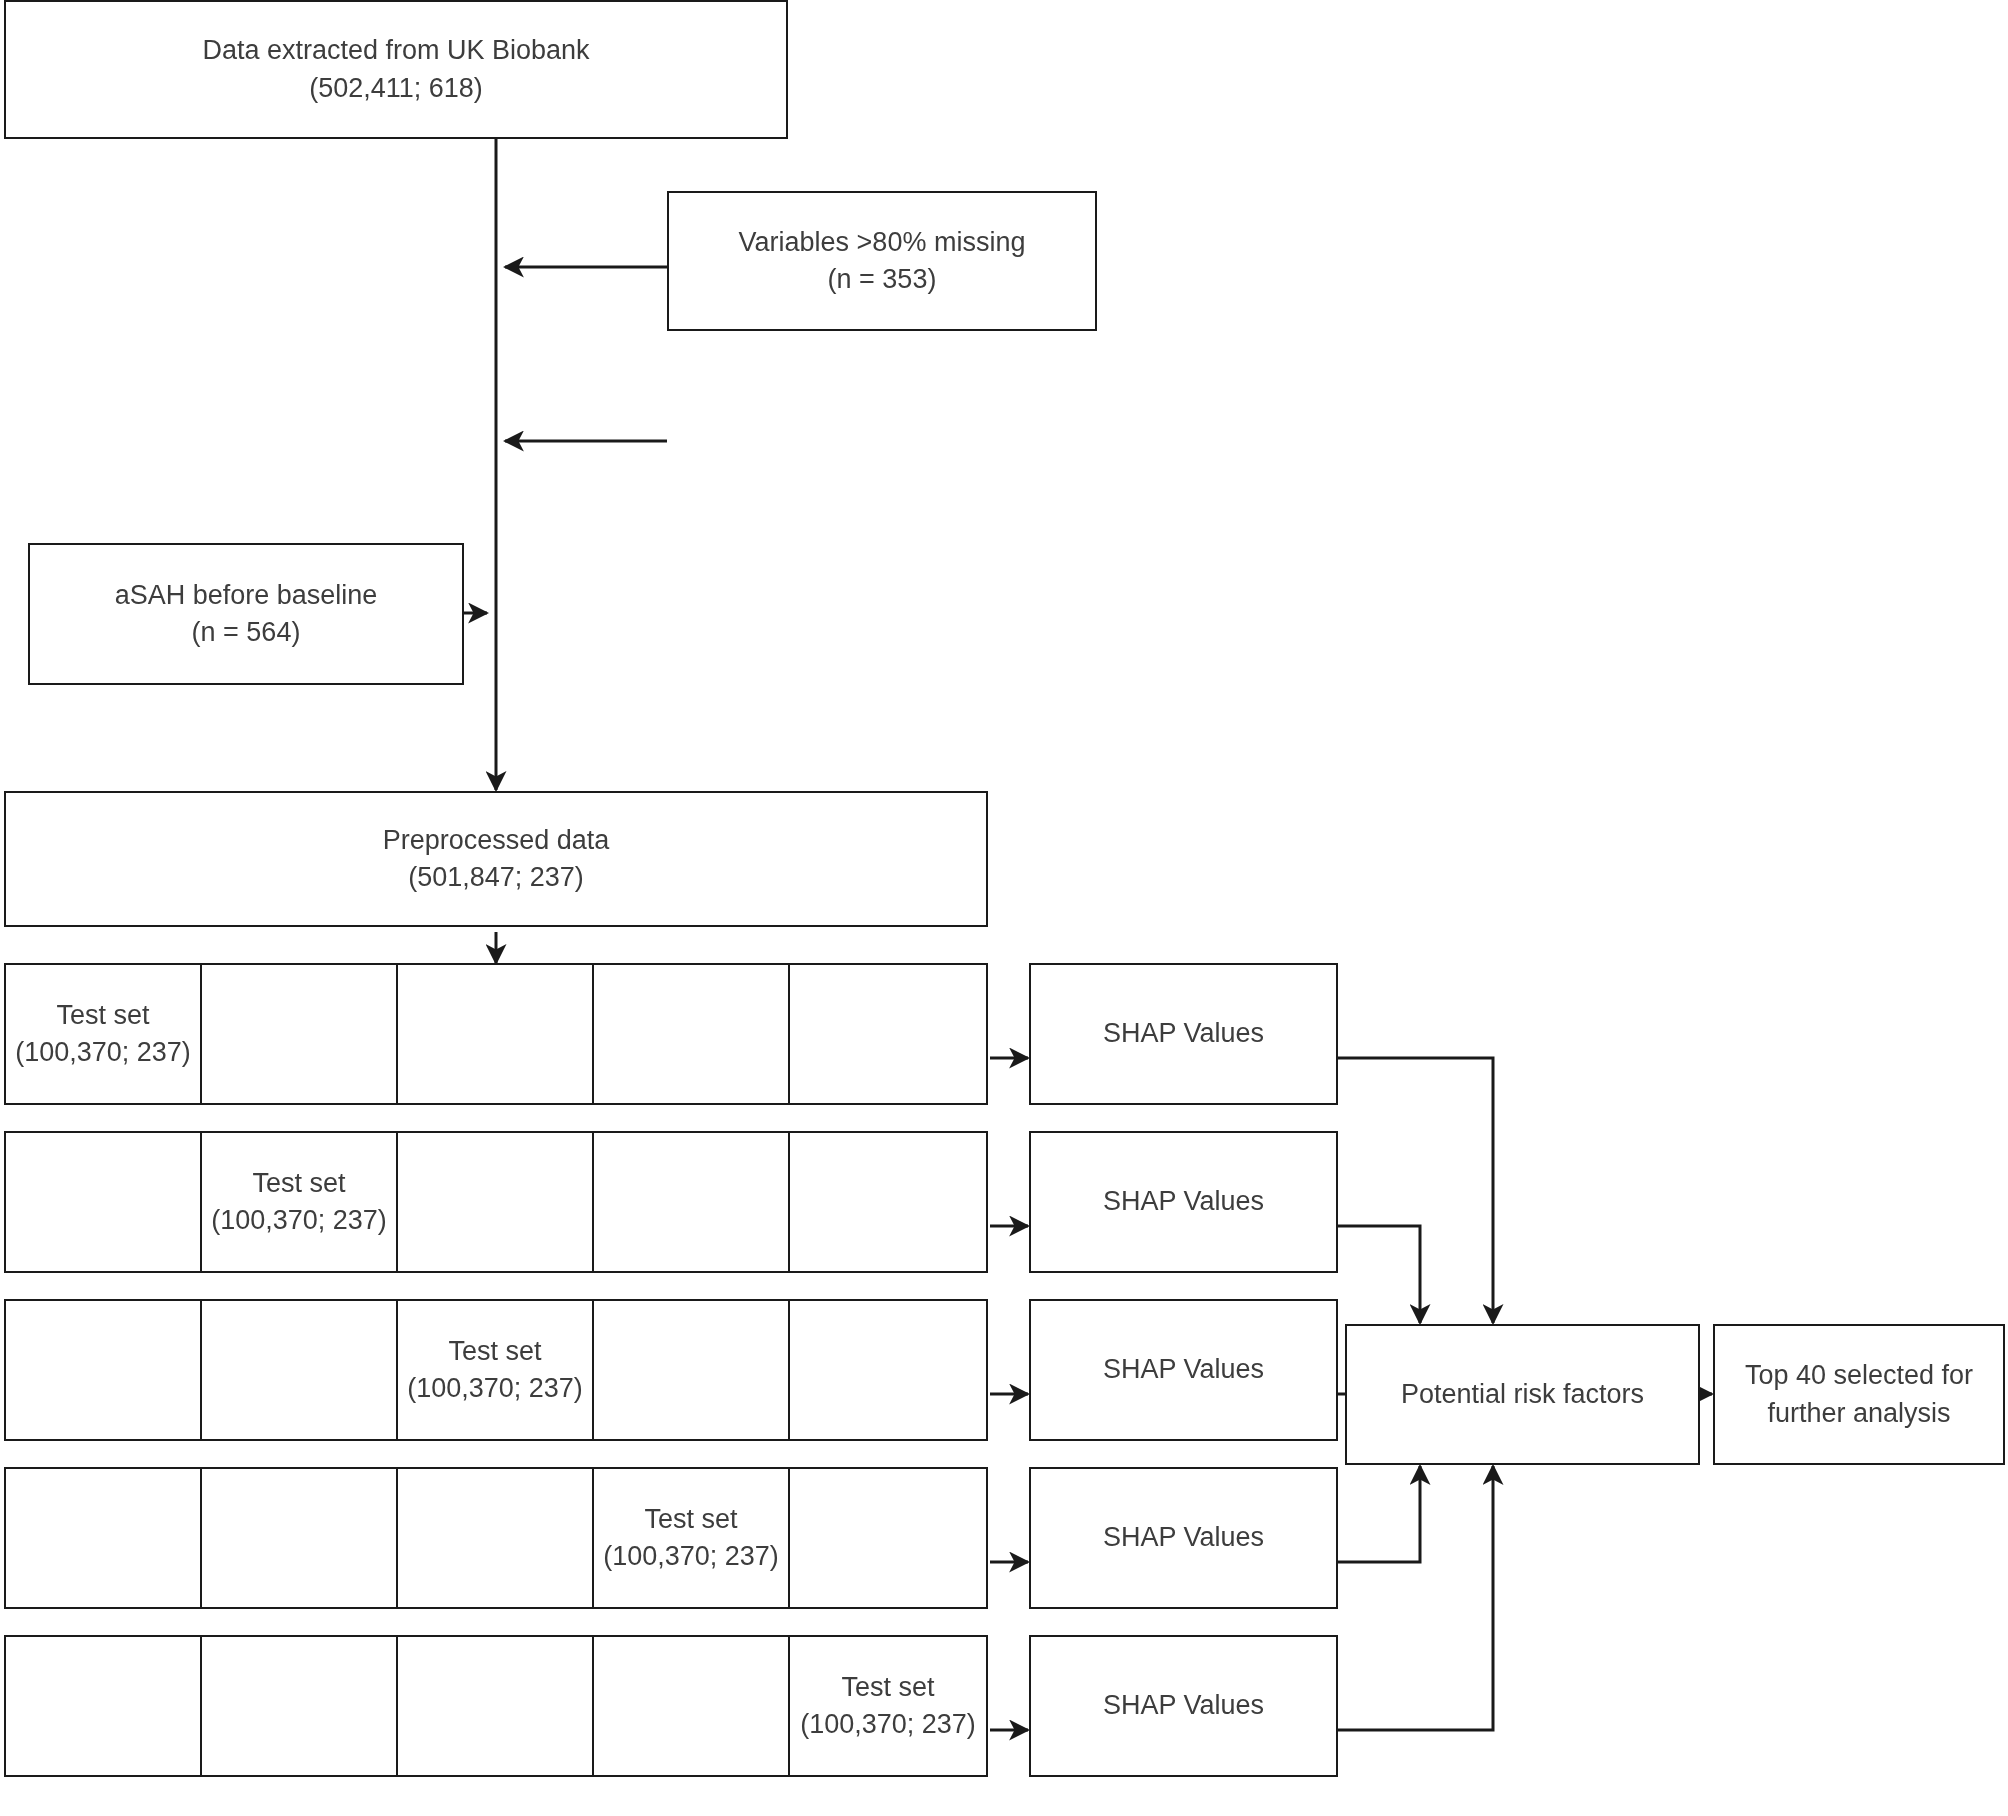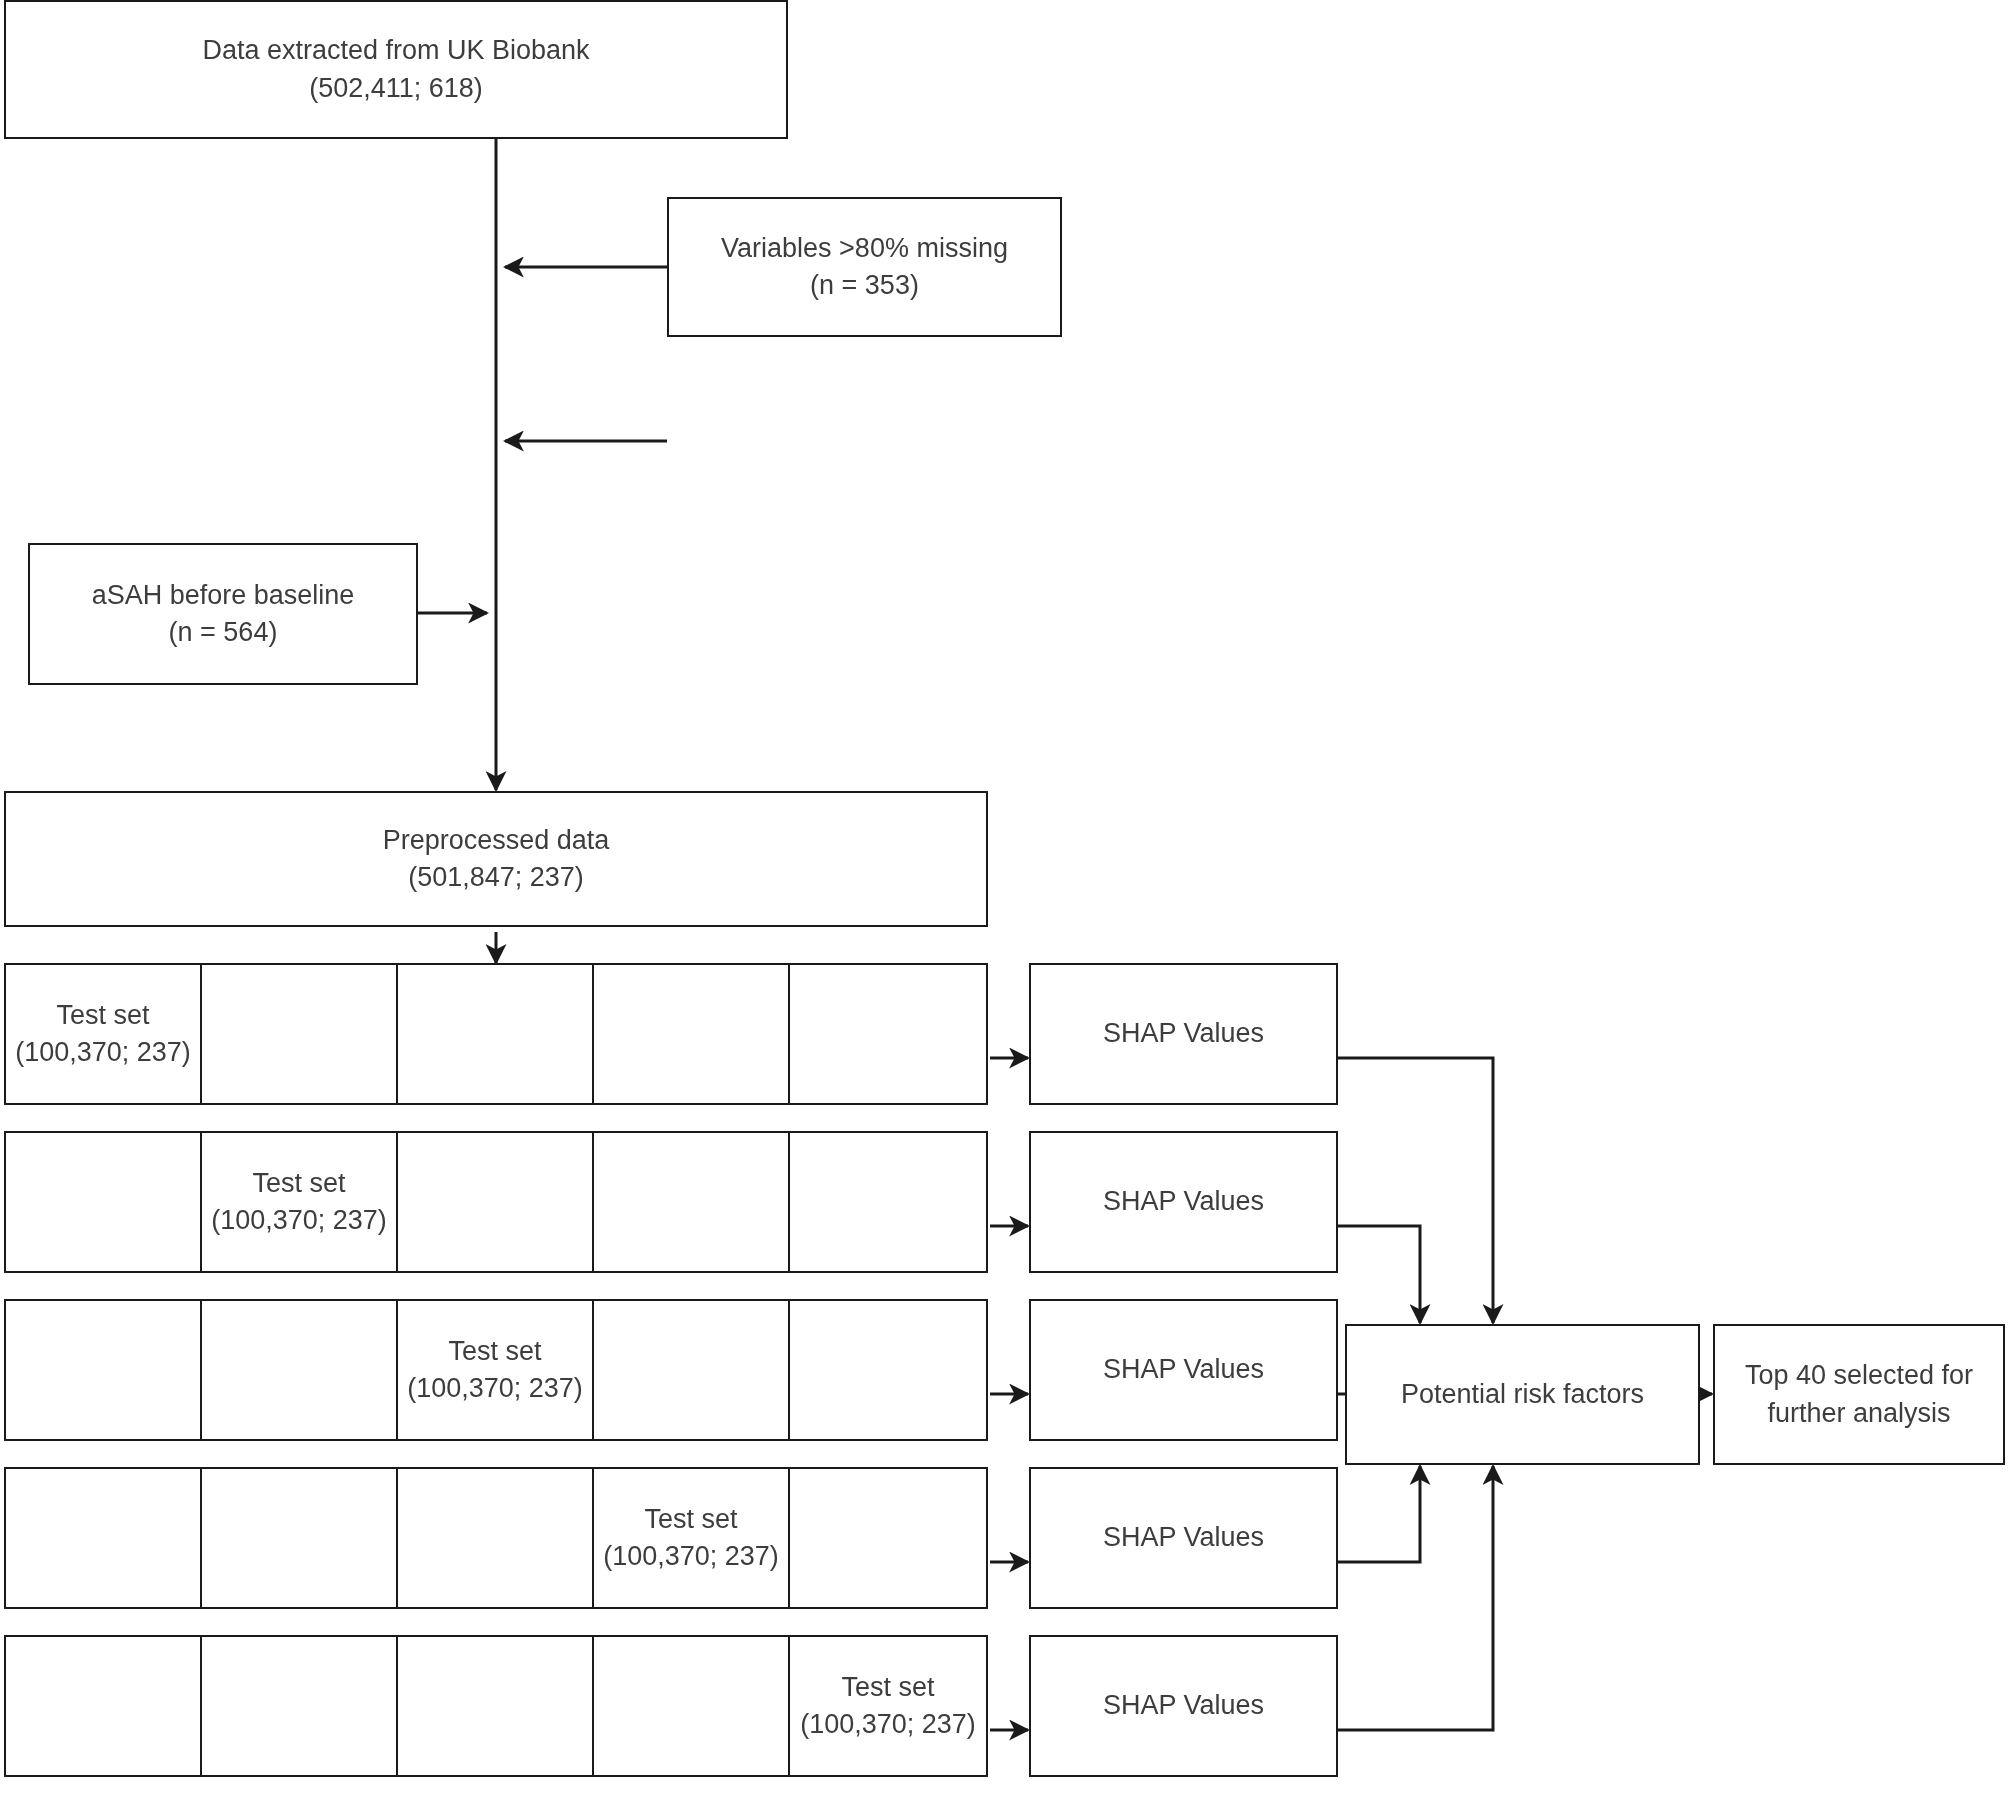--- a/index.html
+++ b/index.html
@@ -103,27 +103,27 @@
 
       <path d="M 1656 1394 L 1712 1394" marker-end="url(#arrow)"></path>
     </g>
   </svg>
 
   <div class="node" style="left:4px; top:0px; width:784px; height:139px;">
     <span class="lbl">Data extracted from UK Biobank
 (502,411; 618)</span>
   </div>
 
-  <div class="node" style="left:667px; top:197px; width:395px; height:140px;">
+  <div class="node" style="left:667px; top:191px; width:430px; height:140px;">
     <span class="lbl">Variables &gt;80% missing
 (n = 353)</span>
   </div>
 
 
-  <div class="node" style="left:28px; top:543px; width:390px; height:142px;">
+  <div class="node" style="left:28px; top:543px; width:436px; height:142px;">
     <span class="lbl">aSAH before baseline
 (n = 564)</span>
   </div>
 
   <div class="node" style="left:4px; top:791px; width:984px; height:136px;">
     <span class="lbl">Preprocessed data
 (501,847; 237)</span>
   </div>
 
   <div id="folds">

